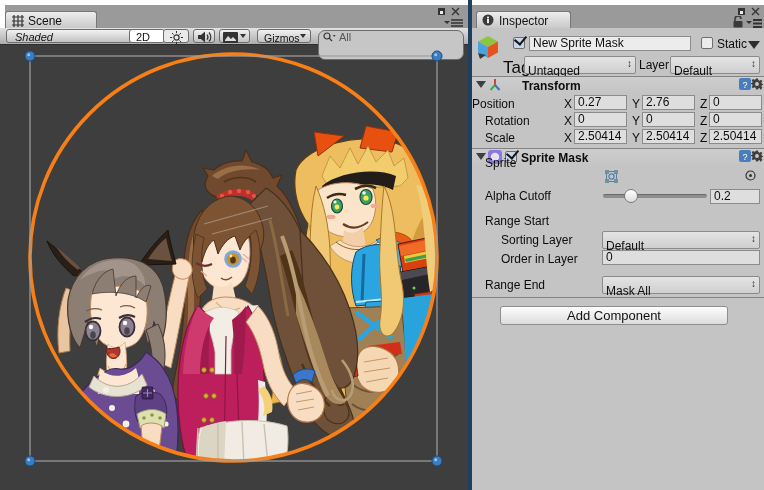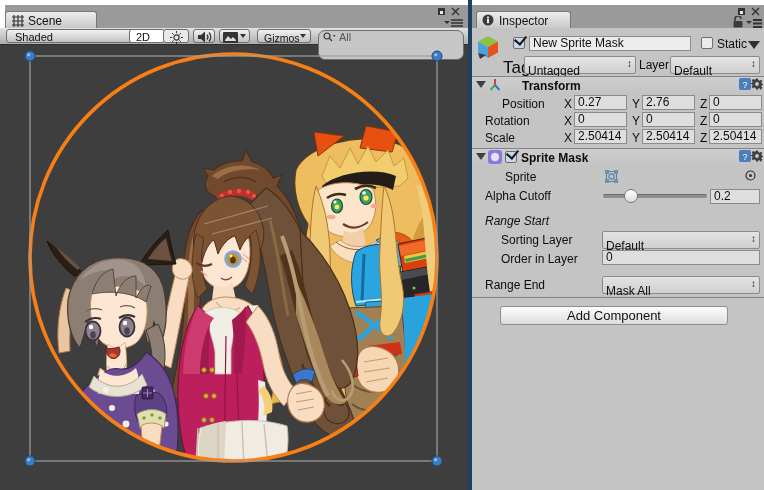--- a/index.html
+++ b/index.html
@@ -60,21 +60,21 @@
       <rect x="1" y="1" width="7" height="7" fill="#333"></rect>
       <rect x="3" y="4" width="3" height="3" fill="#eee"></rect>
       <path d="M15 1l7 7M22 1l-7 7" stroke="#333" stroke-width="1.4"></path>
     </svg>
   <svg class="abs" style="left:444px;top:19px" width="20" height="8" viewBox="0 0 20 8">
       <path d="M0 2l3 3 3-3z" fill="#333"></path>
       <path d="M7 1h12M7 4h12M7 7h12" stroke="#333" stroke-width="1.6"></path>
     </svg>
 
   <div id="toolbar" class="abs">
-    <div class="tbtn" style="left:6px;width:140px;">
+    <div class="tbtn" style="left:6px;width:140px;font-style:italic;">
         <span style="position:absolute;left:8px;top:1px;">Shaded</span>
         <span class="arr" style="right:6px;"></span>
       </div>
     <div class="tbtn" style="left:129px;width:36px;background:#fff;">
         <span style="position:absolute;left:6px;top:1px;">2D</span>
       </div>
     <div class="tbtn" style="left:163px;width:26px;background:#e9e9e9;">
       <svg style="position:absolute;left:6px;top:1px" width="13" height="13" viewBox="0 0 13 13">
           <circle cx="6.5" cy="6.5" r="2.6" fill="none" stroke="#333" stroke-width="1.2"></circle>
           <path d="M6.5 0v2.2M6.5 10.8v2.2M0 6.5h2.2M10.8 6.5h2.2M2 2l1.6 1.6M9.4 9.4l1.6 1.6M11 2L9.4 3.6M3.6 9.4L2 11" stroke="#333" stroke-width="1"></path>
@@ -404,21 +404,21 @@
   <div class="hdr" style="left:50px;top:79px;">Transform</div>
   <svg class="abs" style="left:267px;top:78px" width="12" height="12" viewBox="0 0 12 12">
       <rect width="12" height="12" rx="2" fill="#4a7dbb"></rect>
       <text x="6" y="9.5" font-size="9" fill="#fff" text-anchor="middle" font-family="Liberation Sans">?</text>
     </svg>
   <svg class="abs" style="left:279px;top:78px" width="12" height="12" viewBox="0 0 24 24">
       <path fill="#3f3f3f" d="M10 1h4l.6 3.2 2.6 1.1 2.7-1.9 2.8 2.8-1.9 2.7 1.1 2.6L25 12v1.8h-3.1l-1.1 2.7 1.9 2.7-2.8 2.8-2.7-1.9-2.6 1.1L14 23h-4l-.6-3.2-2.6-1.1-2.7 1.9-2.8-2.8 1.9-2.7-1.1-2.6L-1 12v-1.8L2.1 10l1.1-2.7-1.9-2.7 2.8-2.8 2.7 1.9 2.6-1.1z M12 8.2a3.8 3.8 0 100 7.6 3.8 3.8 0 000-7.6z" fill-rule="evenodd"></path>
       <path d="M17 20l5 0-2.5 4z" fill="#3f3f3f"></path>
     </svg>
 
-  <div class="lbl" style="left:30px;top:97px;">Position</div>
+  <div class="lbl" style="left:0;top:97px;">Position</div>
   <div class="lbl" style="left:92px;top:97px;">X</div>
     <div class="field" style="left:102px;top:95px;width:53px;height:15px;">0.27</div>
   <div class="lbl" style="left:160px;top:97px;">Y</div>
     <div class="field" style="left:170px;top:95px;width:53px;height:15px;">2.76</div>
   <div class="lbl" style="left:228px;top:97px;">Z</div>
     <div class="field" style="left:237px;top:95px;width:53px;height:15px;">0</div>
   <div class="lbl" style="left:13px;top:114px;">Rotation</div>
   <div class="lbl" style="left:92px;top:114px;">X</div>
     <div class="field" style="left:102px;top:112px;width:53px;height:15px;">0</div>
   <div class="lbl" style="left:160px;top:114px;">Y</div>
@@ -444,40 +444,40 @@
   <div class="hdr" style="left:49px;top:151px;">Sprite Mask</div>
   <svg class="abs" style="left:267px;top:150px" width="12" height="12" viewBox="0 0 12 12">
       <rect width="12" height="12" rx="2" fill="#4a7dbb"></rect>
       <text x="6" y="9.5" font-size="9" fill="#fff" text-anchor="middle" font-family="Liberation Sans">?</text>
     </svg>
   <svg class="abs" style="left:279px;top:150px" width="12" height="12" viewBox="0 0 24 24">
       <path fill="#3f3f3f" d="M10 1h4l.6 3.2 2.6 1.1 2.7-1.9 2.8 2.8-1.9 2.7 1.1 2.6L25 12v1.8h-3.1l-1.1 2.7 1.9 2.7-2.8 2.8-2.7-1.9-2.6 1.1L14 23h-4l-.6-3.2-2.6-1.1-2.7 1.9-2.8-2.8 1.9-2.7-1.1-2.6L-1 12v-1.8L2.1 10l1.1-2.7-1.9-2.7 2.8-2.8 2.7 1.9 2.6-1.1z M12 8.2a3.8 3.8 0 100 7.6 3.8 3.8 0 000-7.6z" fill-rule="evenodd"></path>
       <path d="M17 20l5 0-2.5 4z" fill="#3f3f3f"></path>
     </svg>
 
-  <div class="lbl" style="left:13px;top:170px;margin-left:20px;">Sprite</div>
+  <div class="lbl" style="left:13px;top:156px;">Sprite</div>
   <svg class="abs" style="left:133px;top:170px" width="13" height="13" viewBox="0 0 13 13">
       <rect x="1.5" y="1.5" width="10" height="10" fill="#b9c6d2" stroke="#5e7ea0" stroke-width="1"></rect>
       <circle cx="6.5" cy="6.5" r="2.6" fill="none" stroke="#5e7ea0" stroke-width="1.2"></circle>
       <rect x="0" y="0" width="4" height="4" fill="#72909e"></rect>
       <rect x="9" y="0" width="4" height="4" fill="#72909e"></rect>
       <rect x="0" y="9" width="4" height="4" fill="#72909e"></rect>
       <rect x="9" y="9" width="4" height="4" fill="#72909e"></rect>
     </svg>
   <svg class="abs" style="left:273px;top:170px" width="11" height="11" viewBox="0 0 11 11">
       <circle cx="5.5" cy="5.5" r="4.5" fill="none" stroke="#333" stroke-width="1.2"></circle>
       <circle cx="5.5" cy="5.5" r="1.5" fill="#333"></circle>
     </svg>
 
   <div class="lbl" style="left:13px;top:189px;">Alpha Cutoff</div>
   <div class="abs" style="left:131px;top:194px;width:104px;height:4px;border-radius:2px;background:#8e8e8e;border-top:1px solid #6a6a6a;"></div>
   <div class="abs" style="left:152px;top:189px;width:14px;height:14px;border-radius:50%;background:linear-gradient(#ffffff,#dcdcdc);border:1px solid #7a7a7a;"></div>
   <div class="field" style="left:238px;top:189px;width:50px;height:15px;">0.2</div>
 
-  <div class="lbl" style="left:13px;top:214px;font-style:italic;">Range Start</div>
+  <div class="lbl" style="left:13px;top:214px;">Range Start</div>
   <div class="lbl" style="left:29px;top:233px;">Sorting Layer</div>
   <div class="drop" style="left:130px;top:231px;width:158px;height:15px;">Default<span class="ud">↕</span></div>
   <div class="lbl" style="left:29px;top:252px;">Order in Layer</div>
   <div class="field" style="left:130px;top:250px;width:158px;height:15px;">0</div>
   <div class="lbl" style="left:13px;top:278px;">Range End</div>
   <div class="drop" style="left:130px;top:276px;width:158px;height:15px;">Mask All<span class="ud">↕</span></div>
 
   <div class="sep" style="top:297px;"></div>
   <div class="abs" style="left:28px;top:306px;width:228px;height:19px;border:1px solid #8e8e8e;border-radius:3px;background:linear-gradient(#fdfdfd,#dcdcdc);font-size:13px;color:#111;text-align:center;line-height:18px;">Add Component</div>
 </div>

